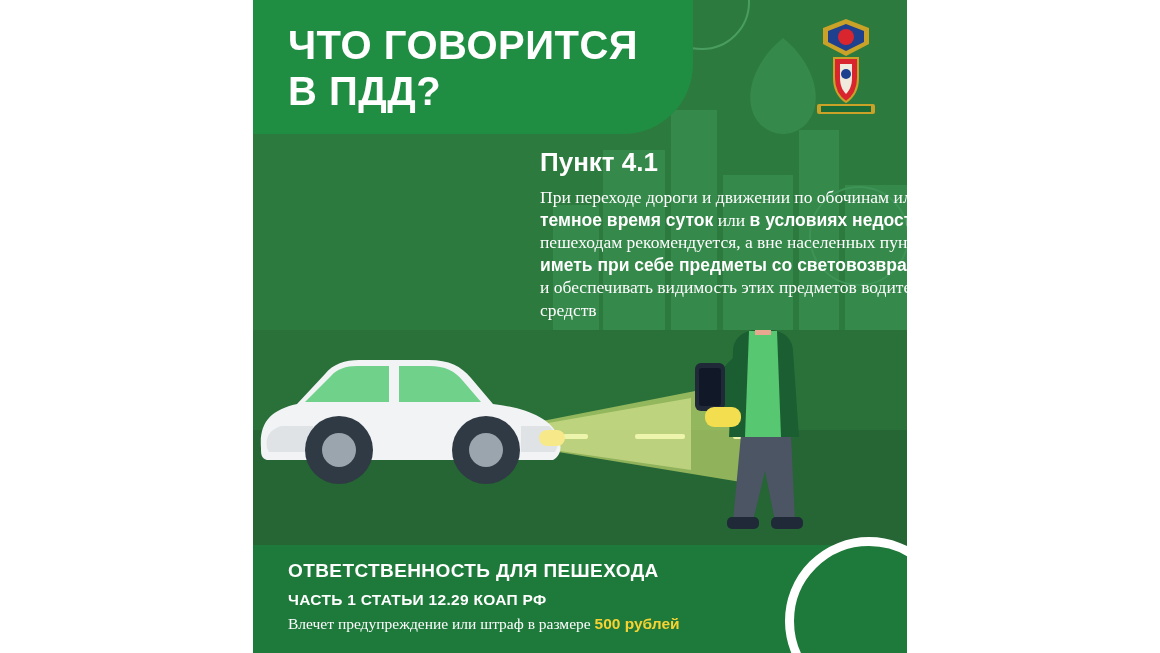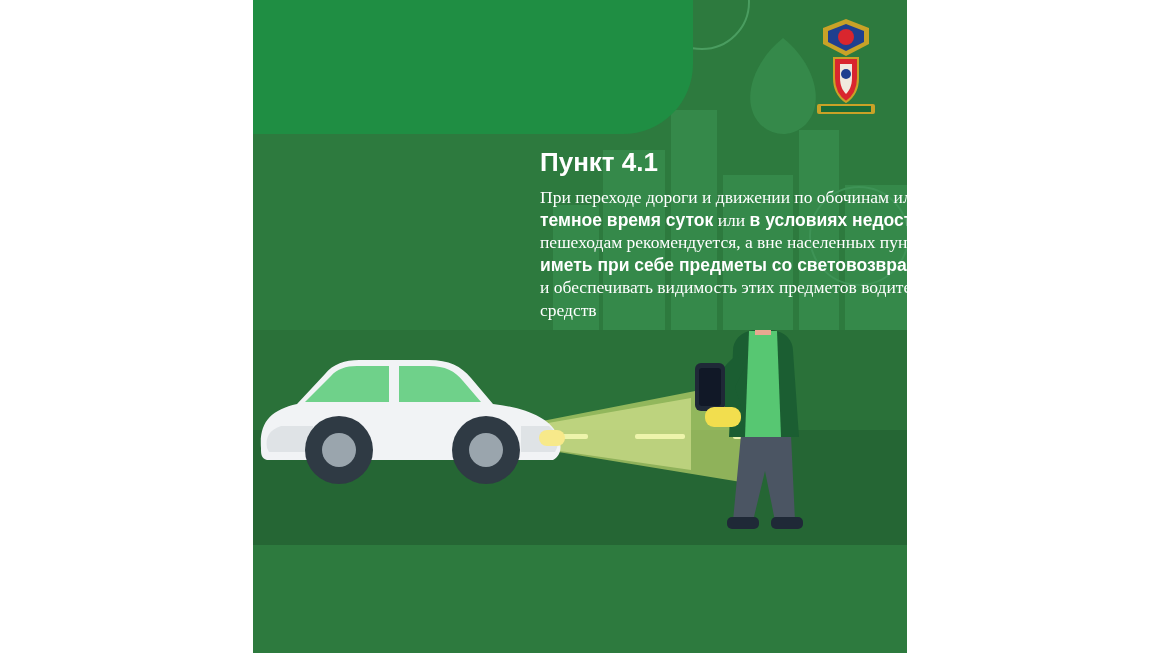--- a/index.html
+++ b/index.html
@@ -112,20 +112,24 @@
       <div class="bld" style="left:300px;top:205px;width:46px;height:135px;"></div>
       <div class="circ-out" style="left:556px;top:186px;width:96px;height:96px;"></div>
       <div class="circ-out" style="left:401px;top:-46px;width:92px;height:92px;border-color:#4a9d60;"></div>
 
       <svg style="position:absolute;left:470px;top:30px;" width="120" height="120" viewBox="0 0 120 120">
         <path d="M60 8 C85 28 96 56 92 76 C88 96 72 104 60 104 C48 104 32 96 28 76 C24 56 35 28 60 8 Z" fill="#35894a"></path>
       </svg>
     </div>
 
     <div class="header"></div>
+    <div class="title">
+      <div>ЧТО ГОВОРИТСЯ</div>
+      <div>В ПДД?</div>
+    </div>
 
     <div class="emblem">
       <svg width="78" height="100" viewBox="0 0 78 100">
         <path d="M39 3 L62 12 L62 28 L39 40 L16 28 L16 12 Z" fill="#c9a227"></path>
         <path d="M39 8 L57 15 L57 26 L39 35 L21 26 L21 15 Z" fill="#1f3f8f"></path>
         <circle cx="39" cy="21" r="8" fill="#d9262e"></circle>
         <path d="M27 42 L51 42 L51 62 C51 74 45 82 39 86 C33 82 27 74 27 62 Z" fill="#d9262e" stroke="#c9a227" stroke-width="2"></path>
         <path d="M33 48 L45 48 L45 62 C45 70 42 75 39 78 C36 75 33 70 33 62 Z" fill="#f0eade"></path>
         <circle cx="39" cy="58" r="5" fill="#1f3f8f"></circle>
         <rect x="10" y="88" width="58" height="10" rx="2" fill="#c9a227"></rect>
@@ -184,15 +188,23 @@
 
         <rect x="22" y="122" width="36" height="20" rx="9" fill="#f2de4e"></rect>
 
         <circle cx="80" cy="22" r="22" fill="#f3b9a0"></circle>
         <path d="M58 20 C58 6 68 0 80 0 C94 0 102 8 102 20 C102 24 98 18 88 16 C76 14 66 18 60 26 Z" fill="#2b2b33"></path>
 
         <rect x="72" y="40" width="16" height="10" fill="#e8a890"></rect>
       </svg>
     </div>
 
+    <div class="footer">
+      <div class="f-title">ОТВЕТСТВЕННОСТЬ ДЛЯ ПЕШЕХОДА</div>
+      <div class="f-sub">ЧАСТЬ 1 СТАТЬИ 12.29 КОАП РФ</div>
+      <div class="f-note">
+        <span>Влечет предупреждение или штраф в размере </span><span class="f-amount">500 рублей</span>
+      </div>
+      <div class="f-circle"></div>
+    </div>
 
   </div>
 </div>
 
 </body></html>

